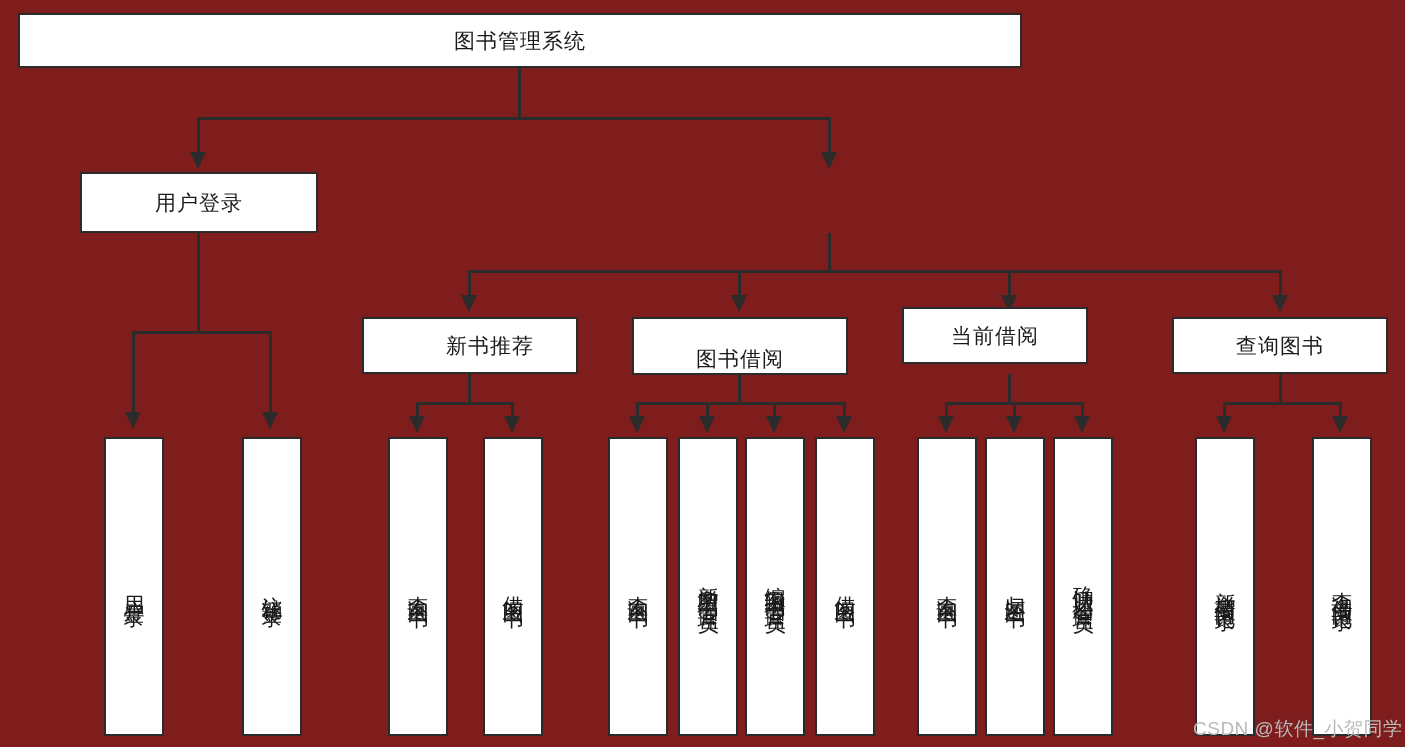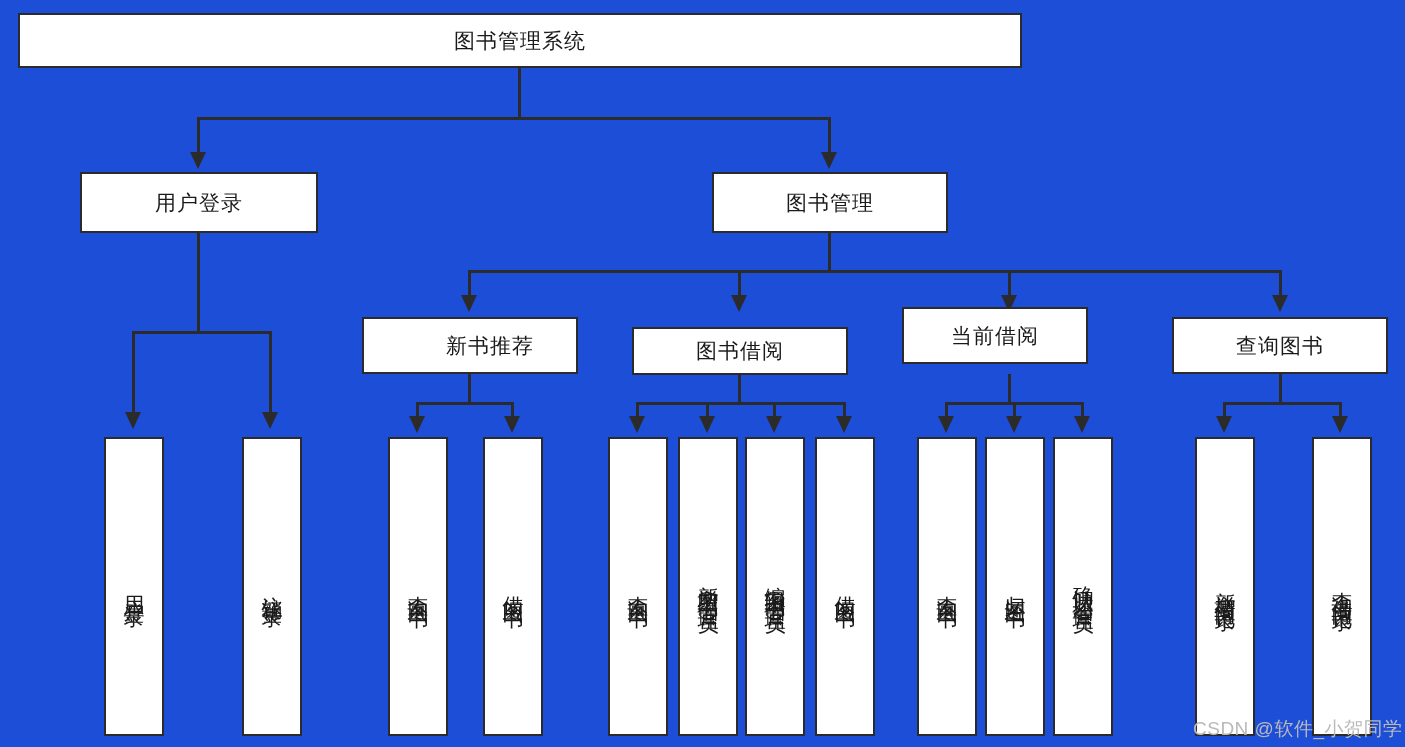--- a/index.html
+++ b/index.html
@@ -7,21 +7,21 @@
     padding: 0;
     background: #ffffff;
   }
   body {
     font-family: "Liberation Sans", "DejaVu Sans", sans-serif;
   }
   #canvas {
     position: relative;
     width: 1405px;
     height: 747px;
-    background: #1d4ed8;
+    background: #7f1d1d;
     overflow: hidden;
   }
   
   .node {
     position: absolute;
     box-sizing: border-box;
     border: 2px solid #2b2b2b;
     background: #ffffff;
     display: flex;
     align-items: center;
@@ -139,28 +139,25 @@
 
   </div>
 
   <div class="node horiz" style="left:18px; top:13px; width:1004px; height:55px;">
     <span>图书管理系统</span>
   </div>
 
   <div class="node horiz" style="left:80px; top:172px; width:238px; height:61px;">
     <span>用户登录</span>
   </div>
-  <div class="node horiz" style="left:712px; top:172px; width:236px; height:61px;">
-    <span>图书管理</span>
-  </div>
 
   <div class="node horiz" style="left:362px; top:317px; width:216px; height:57px;padding-left:40px;">
     <span>新书推荐</span>
   </div>
-  <div class="node horiz" style="left:632px; top:327px; width:216px; height:48px;">
+  <div class="node horiz" style="left:632px; top:317px; width:216px; height:58px;align-items:flex-end;">
     <span>图书借阅</span>
   </div>
   <div class="node horiz" style="left:902px; top:307px; width:186px; height:57px;">
     <span>当前借阅</span>
   </div>
   <div class="node horiz" style="left:1172px; top:317px; width:216px; height:57px;">
     <span>查询图书</span>
   </div>
 
   <div class="node leaf" style="left:104px; top:437px; width:60px; height:299px;">

